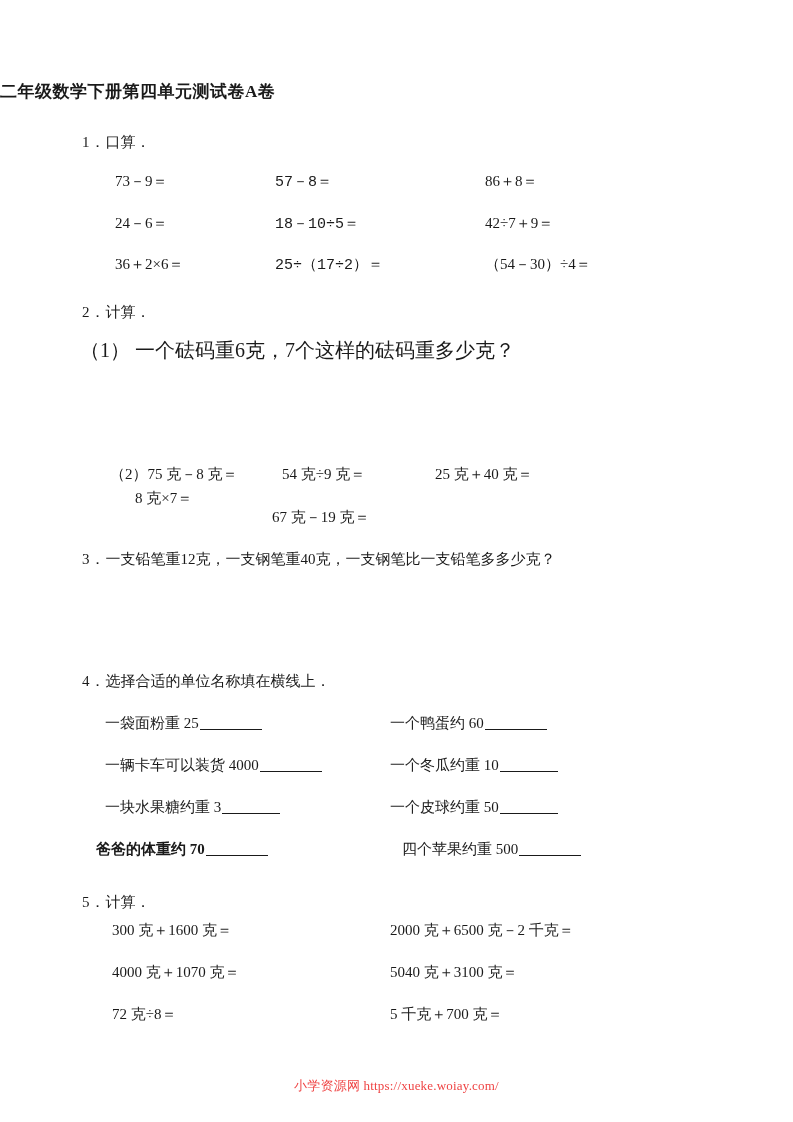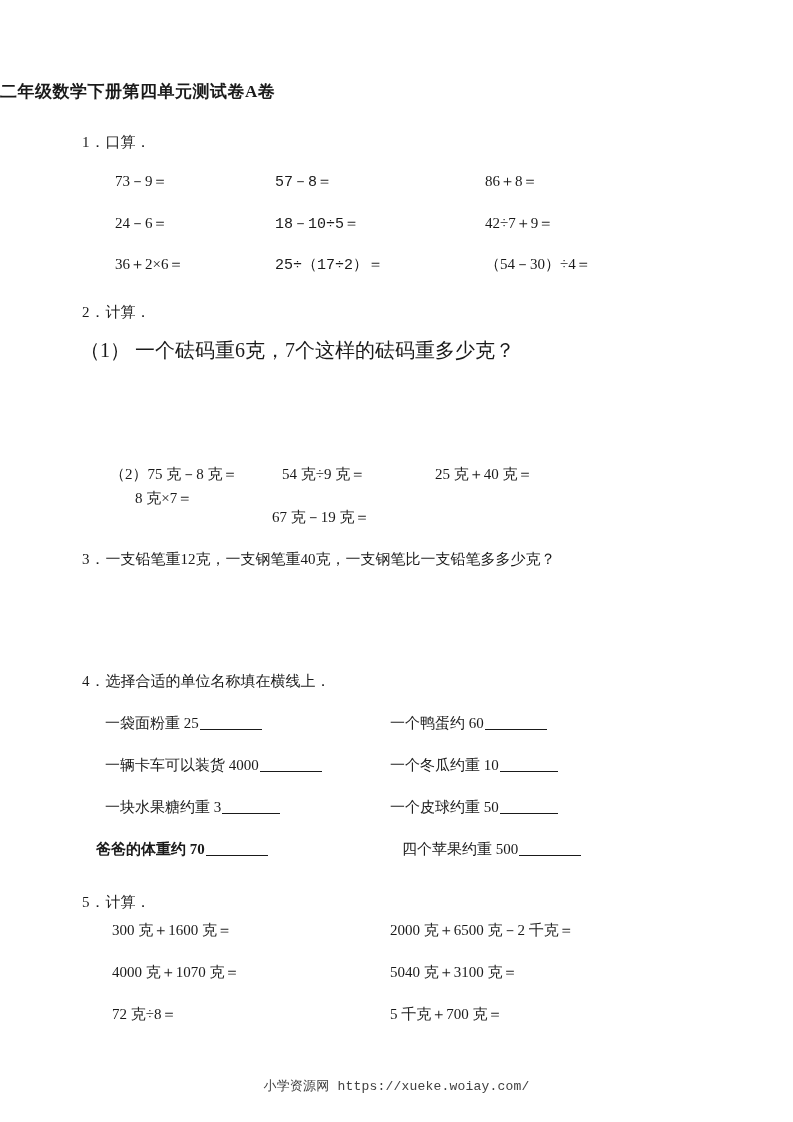--- a/index.html
+++ b/index.html
@@ -78,22 +78,22 @@
     margin-left: 1px;
   }
   .blank.narrow { width: 58px; }
   .watermark {
     position: absolute;
     left: 0;
     top: 1077px;
     width: 793px;
     text-align: center;
     font-size: 13px;
-    color: #404040;
-    font-family: Liberation Mono, monospace;
+    color: #ef4444;
+    font-family: Liberation Serif, serif;
     letter-spacing: 0.2px;
   }
 </style>
 </head>
 <body>
 
 <div class="page">
 
   <div class="title">二年级数学下册第四单元测试卷A卷</div>
 

